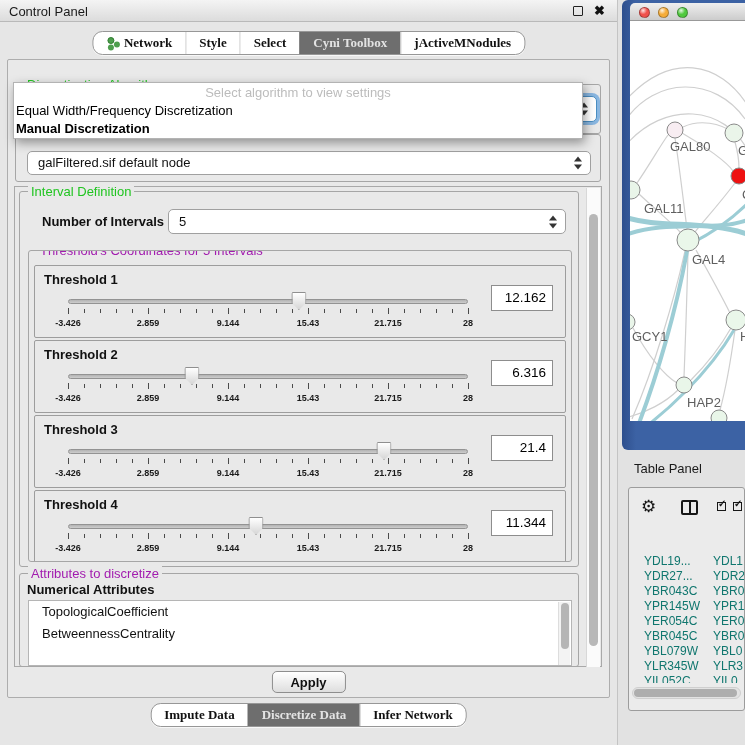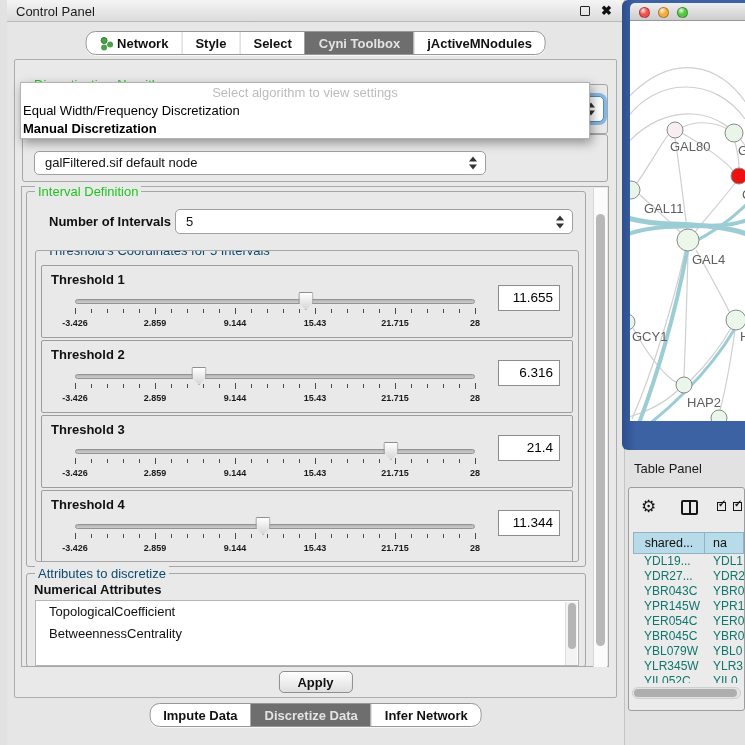--- a/index.html
+++ b/index.html
@@ -1,49 +1,49 @@
 <!DOCTYPE html>
 <html><head>
 <meta charset="utf-8">
 <style>
   * { margin:0; padding:0; box-sizing:border-box; }
   html,body { width:745px; height:745px; overflow:hidden;
     font-family:"Liberation Sans", sans-serif; background:#e2e2e2; }
 
   
   .cp { position:absolute; left:0; top:0; width:618px; height:745px;
-        background:#e6e6e6; border-right:1px solid #c4c4c4;margin-left:7px; }
+        background:#e6e6e6; border-right:1px solid #c4c4c4; }
   .cp-titlebar { position:absolute; left:0; top:0; width:100%; height:22px;
         background:linear-gradient(#f4f4f4,#dcdcdc); border-bottom:1px solid #b9b9b9; }
   .cp-title { position:absolute; left:9px; top:4px; font-size:13px; color:#1a1a1a; }
   .float-ico { position:absolute; right:34px; top:6px; width:10px; height:10px;
         border:1.6px solid #222; border-radius:1px; }
   .close-ico { position:absolute; right:12px; top:3px; font-size:13px; font-weight:bold; color:#111; }
 
   
   .segbar { position:absolute; left:50%; transform:translateX(-50%);
         display:flex; background:#fff; border:1px solid #979797; border-radius:10px;
-        overflow:hidden; height:24px; box-shadow:0 1px 0 rgba(255,255,255,.7); }
+        overflow:hidden; height:24px; box-shadow:0 1px 0 rgba(255,255,255,.7);font-family:Liberation Serif, serif; }
   .seg { display:flex; align-items:center; padding:0 13px; font-size:13px; font-weight:600;
         color:#111; white-space:nowrap; }
   .seg + .seg { border-left:1px solid #cfcfcf; }
   .seg.active { background:#6e6e6e; color:#e3e3e3; border-left-color:#6e6e6e; }
   .net-ico { width:12px; height:13px; position:relative; display:inline-block; margin-right:6px; }
   .net-ico::before { content:""; position:absolute; left:1px; top:0; width:5px; height:5px;
         border-radius:50%; background:#4d9e4d; border:1px solid #2e7c2e;
         box-shadow:0 7px 0 -0.5px #4d9e4d, 6px 4px 0 -0.5px #4d9e4d; }
 
   
   .frame { position:absolute; left:7px; top:59px; width:603px; height:639px;
         border:1px solid #adadad; border-radius:2px; background:#e9e9e9; }
   .fieldset { position:absolute; border:1px solid #a6a6a6; border-radius:3px; }
   .legend { position:absolute; top:-8px; left:8px; background:#e9e9e9; padding:0 3px;
         font-size:13px; color:#111; white-space:nowrap; }
   .legend.green { color:#21c521; }
-  .legend.blue  { color:#0c4a6e; }
+  .legend.blue  { color:#a21caf; }
 
   .combo { position:absolute; background:#fff; border:1px solid #a0a0a0; border-radius:5px;
         font-size:13px; color:#111; line-height:22px; padding-left:10px; }
   .stepper { position:absolute; right:7px; top:50%; transform:translateY(-50%); width:9px; height:13px; }
   .stepper i { position:absolute; left:0; width:0; height:0;
         border-left:4.5px solid transparent; border-right:4.5px solid transparent; }
   .stepper .up { top:0; border-bottom:5px solid #333; }
   .stepper .dn { bottom:0; border-top:5px solid #333; }
   .combo.focused { box-shadow:0 0 0 3px rgba(96,160,220,.7); border-color:#4a8ec2; }
 
@@ -173,21 +173,21 @@
     <div class="combo focused" style="left:11px; top:11px; width:570px; height:26px;">
       <span class="stepper">
           <i class="up"></i>
           <i class="dn"></i>
         </span>
     </div>
   </div>
 
   <div class="fieldset" style="left:15px; top:134px; width:586px; height:48px;">
     <span class="legend">Table Data</span>
-    <div class="combo" style="left:11px; top:16px; width:452px; height:24px; line-height:22px;">
+    <div class="combo" style="left:11px; top:16px; width:564px; height:24px; line-height:22px;">
       <span>galFiltered.sif default node</span>
       <span class="stepper">
           <i class="up"></i>
           <i class="dn"></i>
         </span>
     </div>
   </div>
 
   <div class="popup">
     <div class="hint">Select algorithm to view settings</div>
@@ -246,21 +246,21 @@
               </div>
               <div class="scale">
                 <span style="left: 0%;">-3.426</span>
                 <span style="left: 20%;">2.859</span>
                 <span style="left: 40%;">9.144</span>
                 <span style="left: 60%;">15.43</span>
                 <span style="left: 80%;">21.715</span>
                 <span style="left: 100%;">28</span>
               </div>
             </div>
-            <div class="value-box">11.655</div>
+            <div class="value-box">12.162</div>
           </div>
           <div class="thr-box">
             <div class="thr-label">Threshold 2</div>
             <div class="slider">
               <div class="track"></div>
               <div class="thumb" style="left: 30.9998%;"></div>
               <div class="ticks">
                 <div class="tick major" style="left: 0%;"></div>
                 <div class="tick" style="left: 4%;"></div>
                 <div class="tick" style="left: 8%;"></div>
@@ -474,24 +474,20 @@
 </div>
 
 <span class="tp-title">Table Panel</span>
 <div class="tpanel">
   <div class="tp-toolbar">
     <span class="gear">⚙</span>
     <span class="split-ico"></span>
     <span class="cb" style="left:88px;"></span>
     <span class="cb" style="left:104px;"></span>
   </div>
-  <div class="tp-header">
-    <div class="cell c1">shared...</div>
-    <div class="cell c2">na</div>
-  </div>
   <div class="tp-rows" id="tp-rows">
       <div class="tp-row">
         <span class="c1">YDL19...</span>
         <span class="c2">YDL1</span>
       </div>
       <div class="tp-row">
         <span class="c1">YDR27...</span>
         <span class="c2">YDR2</span>
       </div>
       <div class="tp-row">

